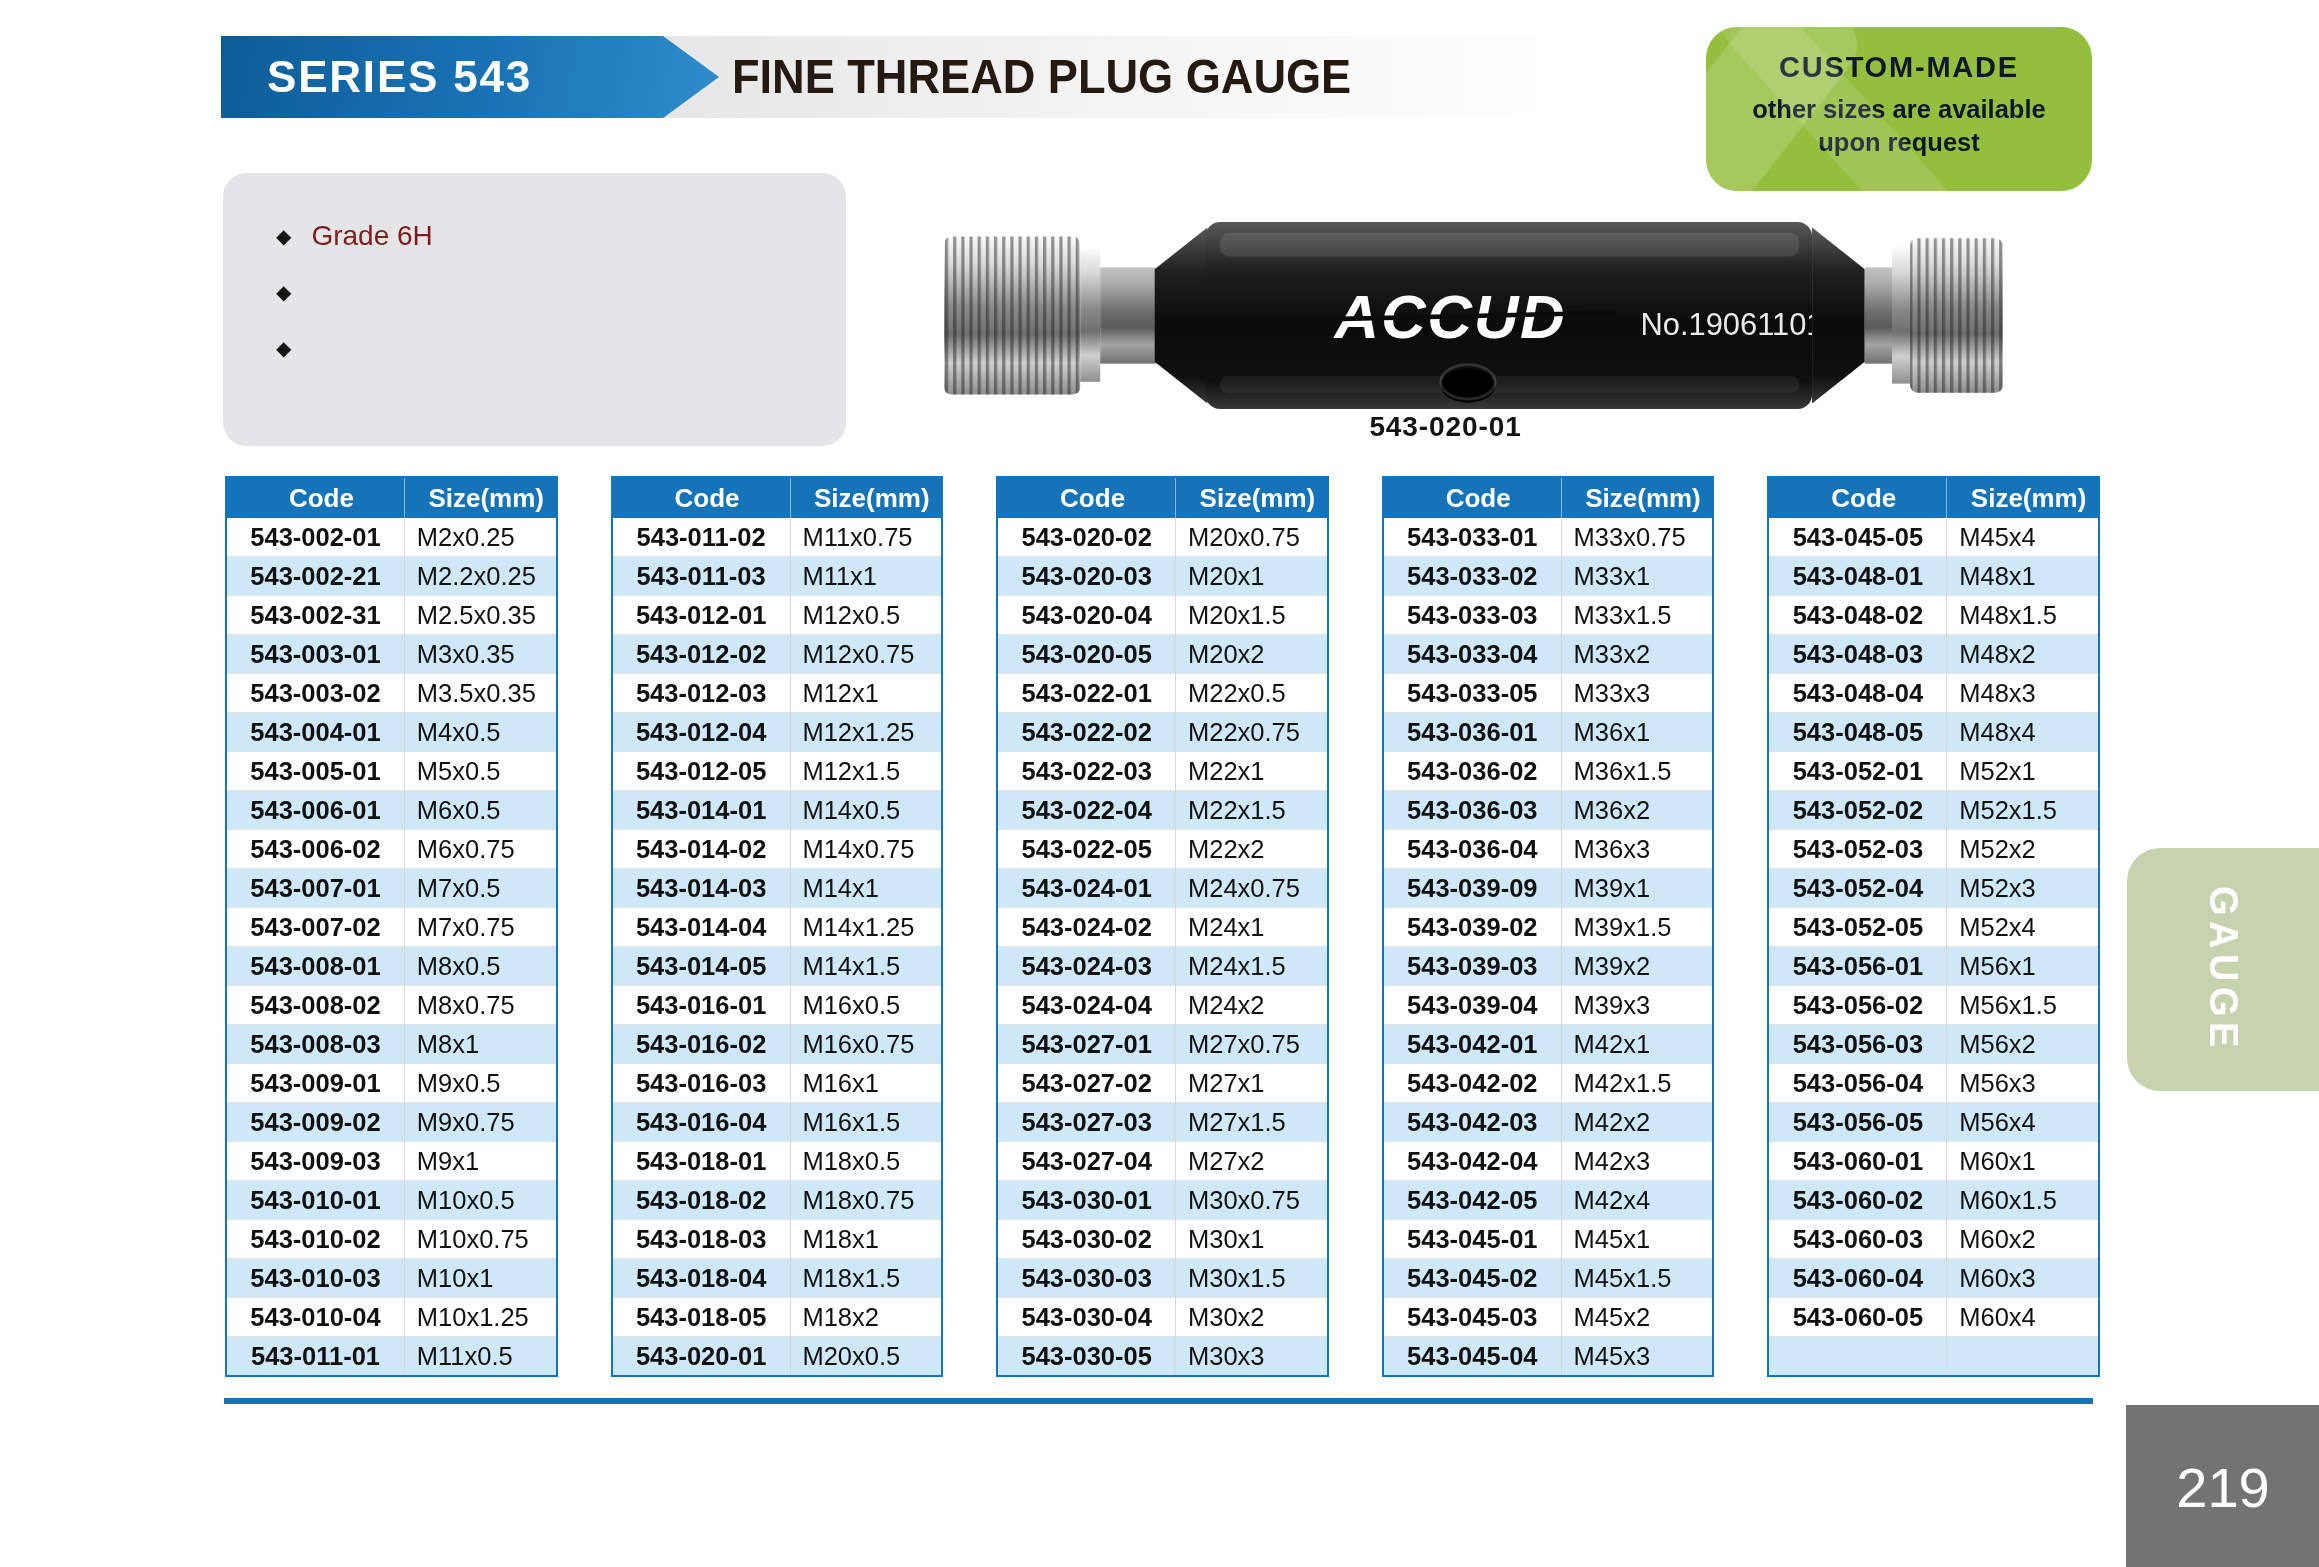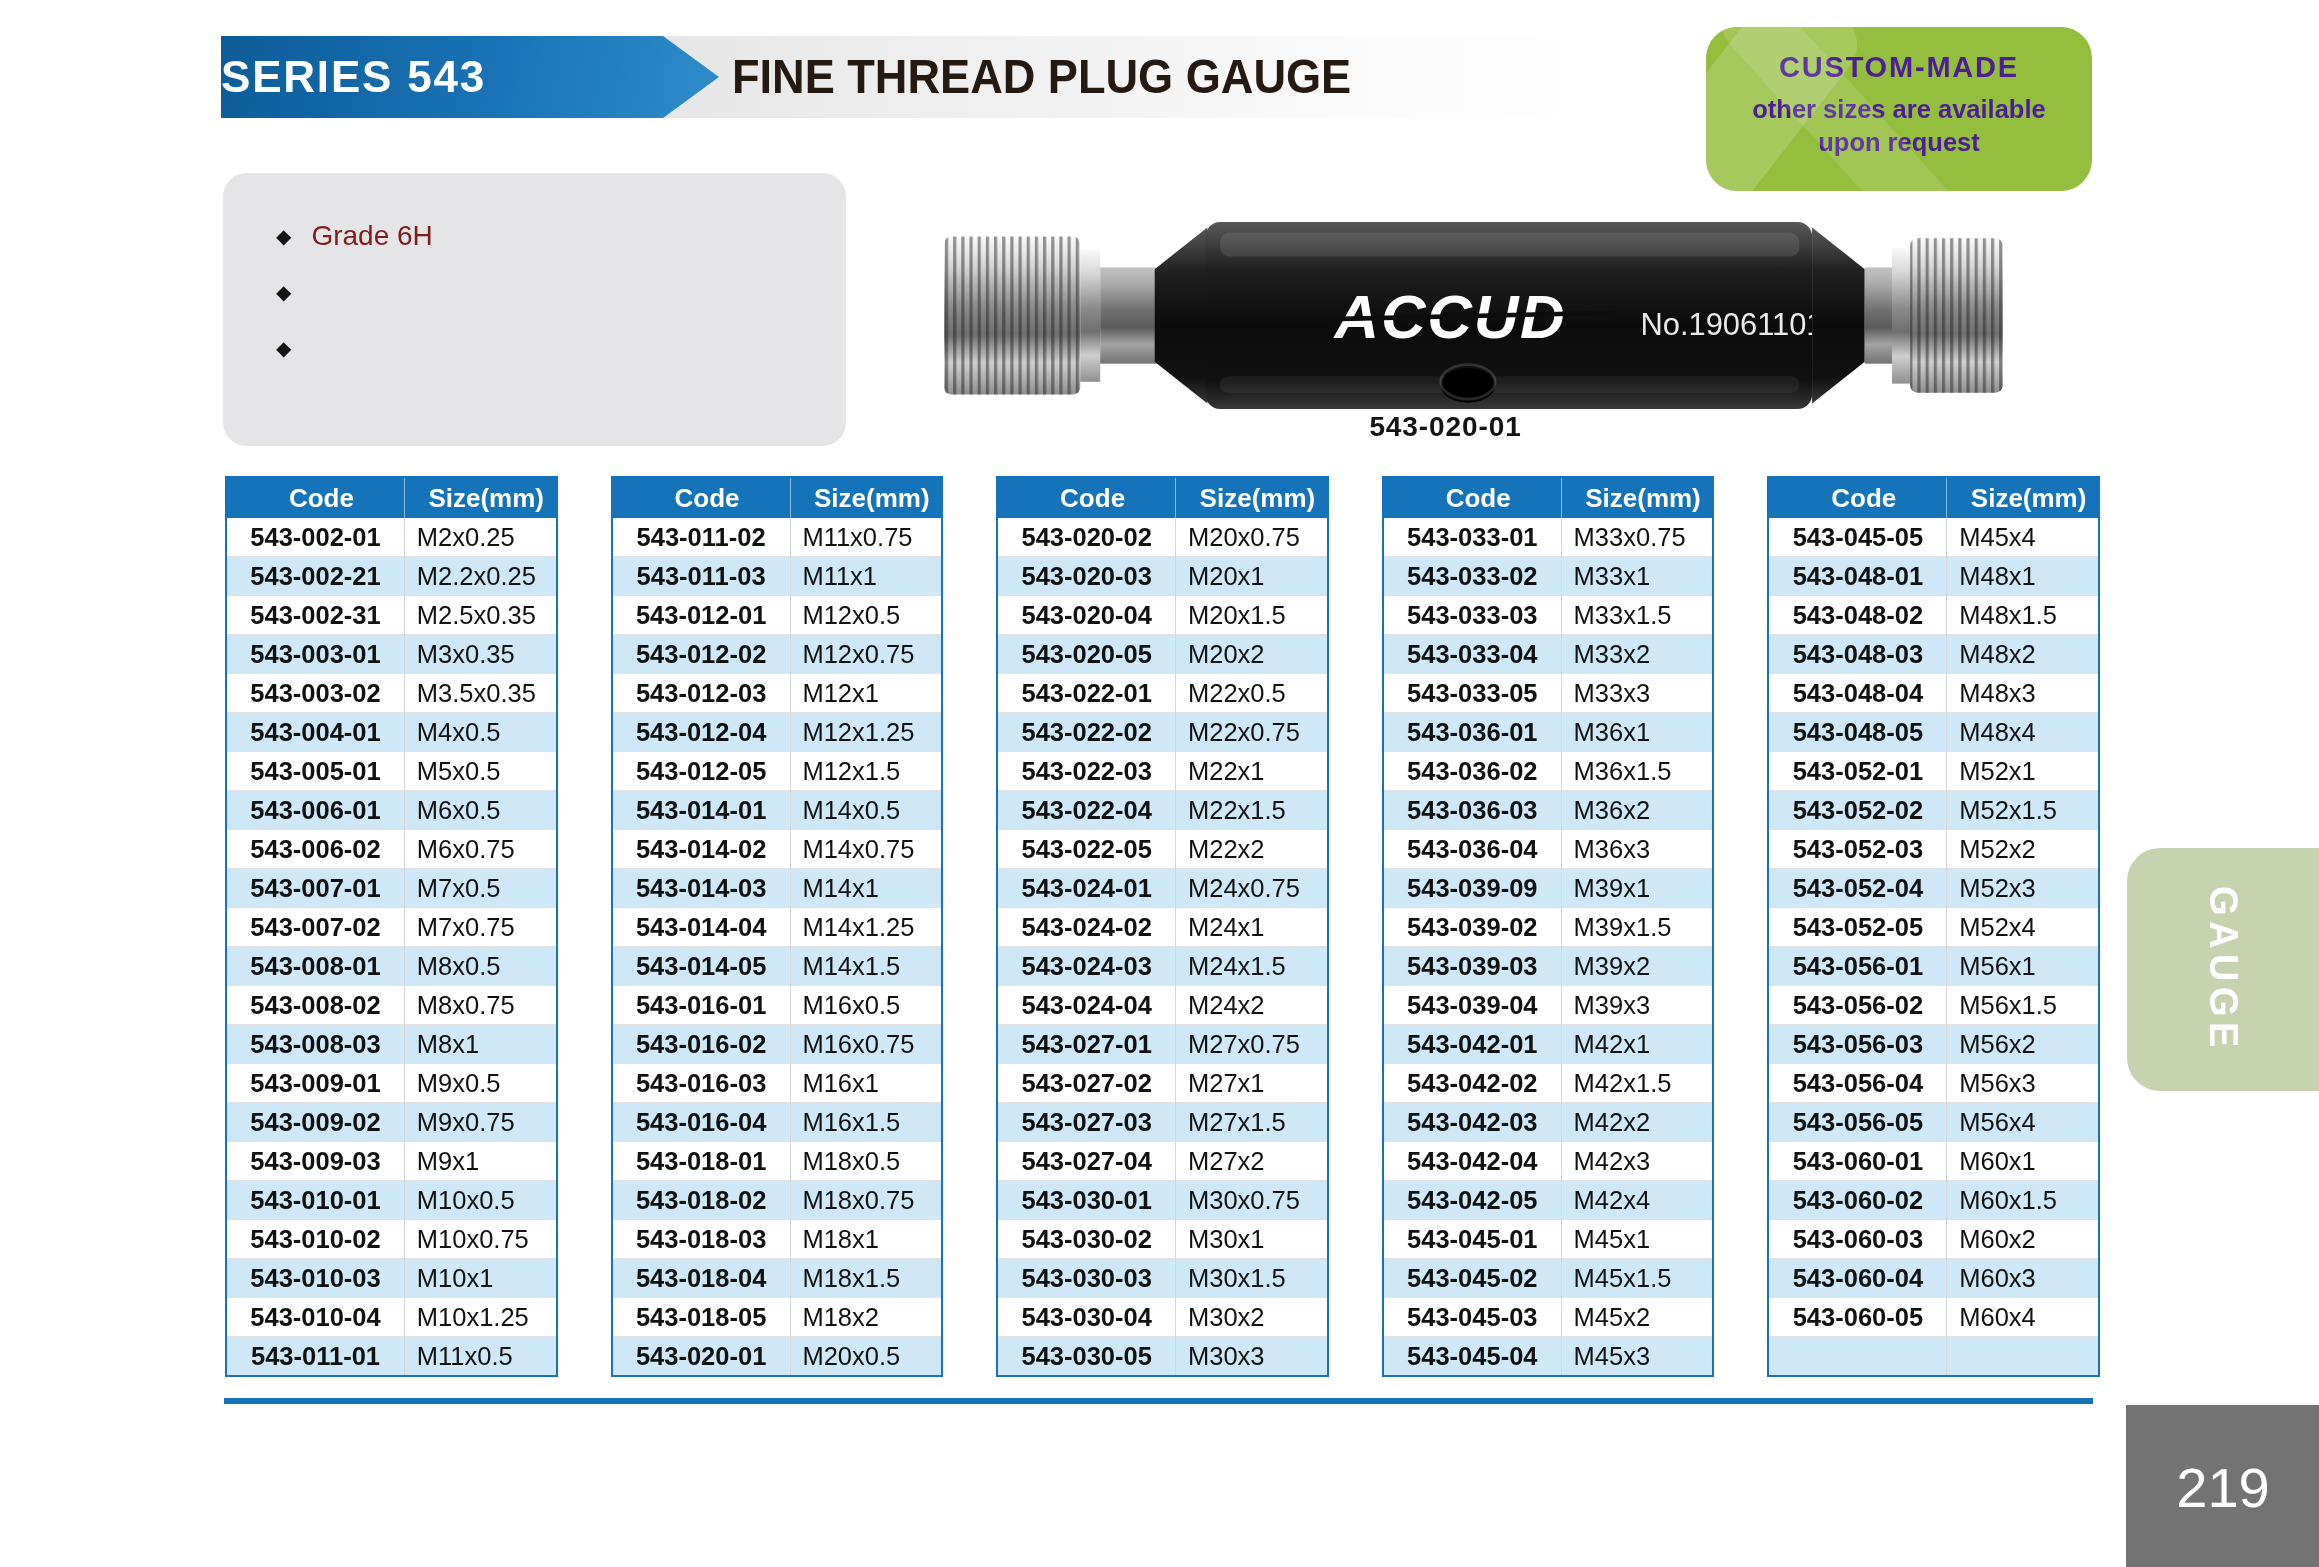--- a/index.html
+++ b/index.html
@@ -12,31 +12,31 @@
     position:absolute;left:221px;top:36px;width:1368px;height:82px;
     background:linear-gradient(90deg,#d7d7d7 0%,#ececec 45%,#fbfbfb 85%,rgba(255,255,255,0) 100%);
   }
   .series-banner{
     position:absolute;left:221px;top:36px;width:498px;height:82px;
     background:linear-gradient(100deg,#0d5c98 0%,#1a73b6 55%,#2f8cc9 100%);
     clip-path:polygon(0 0,calc(100% - 56px) 0,100% 50%,calc(100% - 56px) 100%,0 100%);
     display:flex;align-items:center;
   }
   .series-banner span{
-    color:#ffffff;font-size:44px;font-weight:bold;letter-spacing:1.8px;
+    color:#ffffff;font-size:44px;font-weight:bold;letter-spacing:1.8px;margin-left:46px;
   }
   .page-title{
     position:absolute;left:732px;top:36px;height:82px;line-height:82px;
     font-size:48px;font-weight:bold;color:#241a12;letter-spacing:0px;
     transform:scaleX(.94);transform-origin:left center;white-space:nowrap;
   }
   
   .badge{
     position:absolute;left:1706px;top:27px;width:386px;height:164px;background:#94bf3e;
-    border-radius:31px;overflow:hidden;text-align:center;color:#4c1d95;
+    border-radius:31px;overflow:hidden;text-align:center;color:#0f172a;
   }
   .badge::before{
     content:"";position:absolute;left:-27px;top:-55px;width:109px;height:309px;
     background:rgba(255,255,255,.16);transform:rotate(38deg);border-radius:36px;
   }
   .badge::after{
     content:"";position:absolute;left:109px;top:-73px;width:64px;height:345px;
     background:rgba(255,255,255,.12);transform:rotate(-42deg);border-radius:36px;
   }
   .badge-title{position:relative;margin-top:23.6px;font-size:29px;font-weight:bold;letter-spacing:1.8px;}

